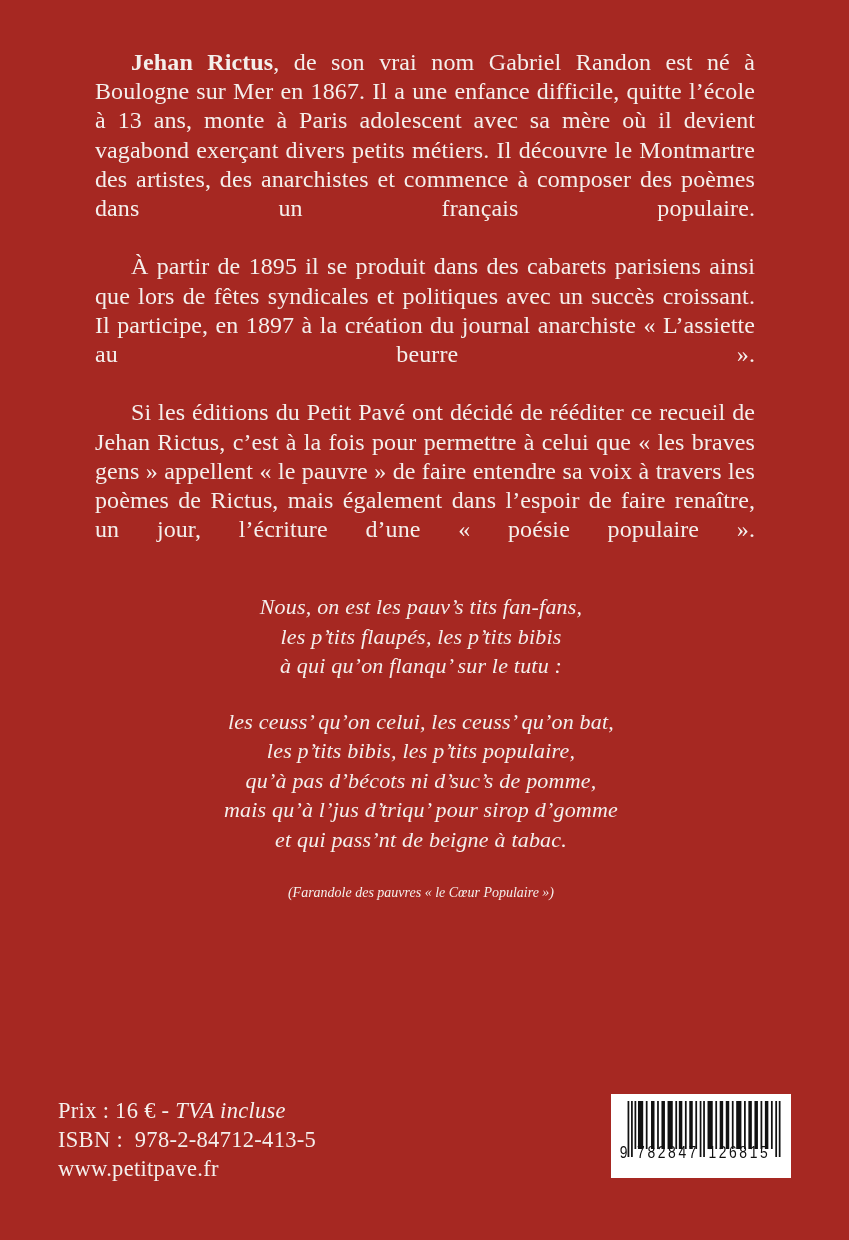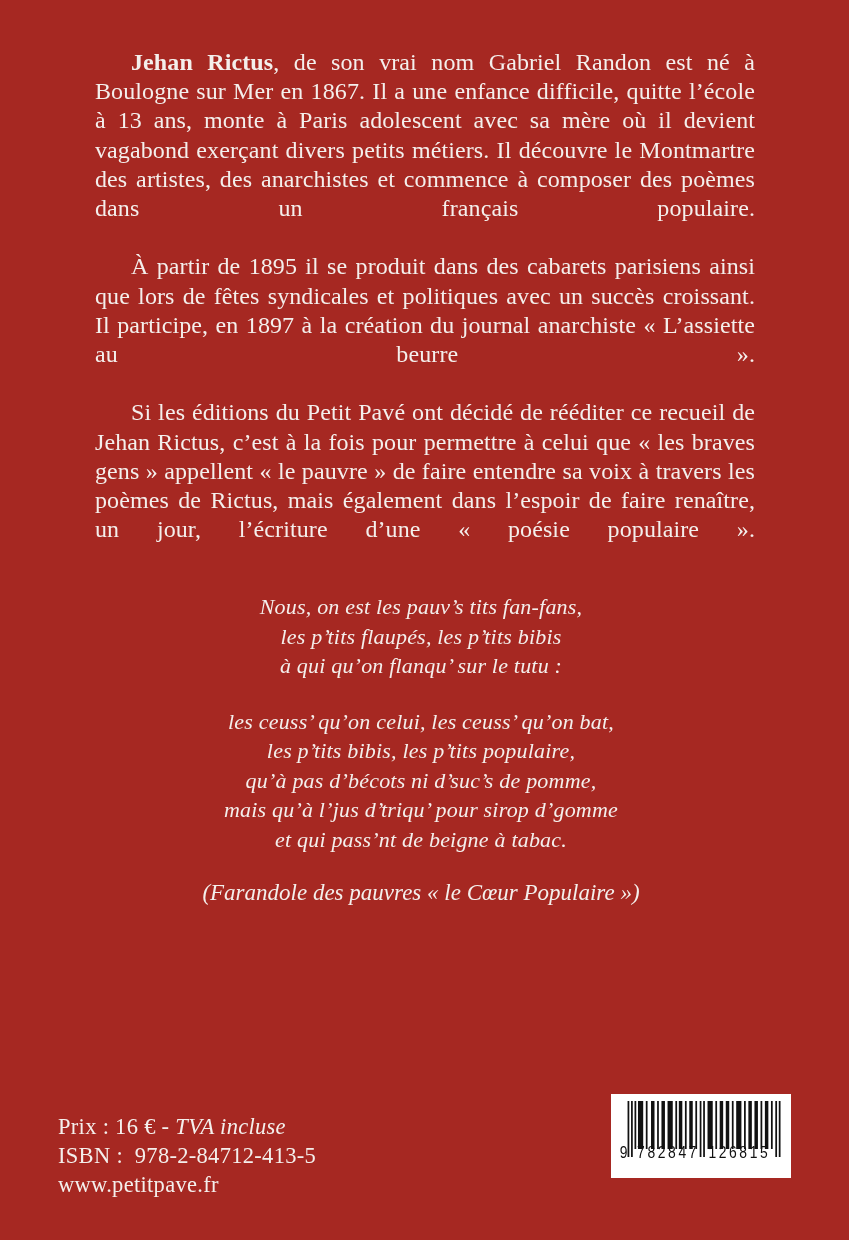--- a/index.html
+++ b/index.html
@@ -66,38 +66,37 @@
   .stanza .line {
     font-style: italic;
     font-size: 22px;
     line-height: 29.5px;
     letter-spacing: 0.2px;
     white-space: pre;
   }
   .poem-source {
     margin-top: 24px;
     font-style: italic;
-    font-size: 23px;
+    font-size: 14px;
     line-height: 26px;
     text-align: center;
   }
 
   
   .footer {
     position: absolute;
     left: 58px;
     top: 1094px;
     width: 733px;
     display: flex;
     justify-content: space-between;
     align-items: flex-start;
   }
   .footer-text {
     padding-top: 2px;
-    margin-top: 16px;
   }
   .footer-line {
     font-size: 22.5px;
     line-height: 29px;
     letter-spacing: 0.3px;
     white-space: pre;
   }
   .footer-line .ital {
     font-style: italic;
   }

